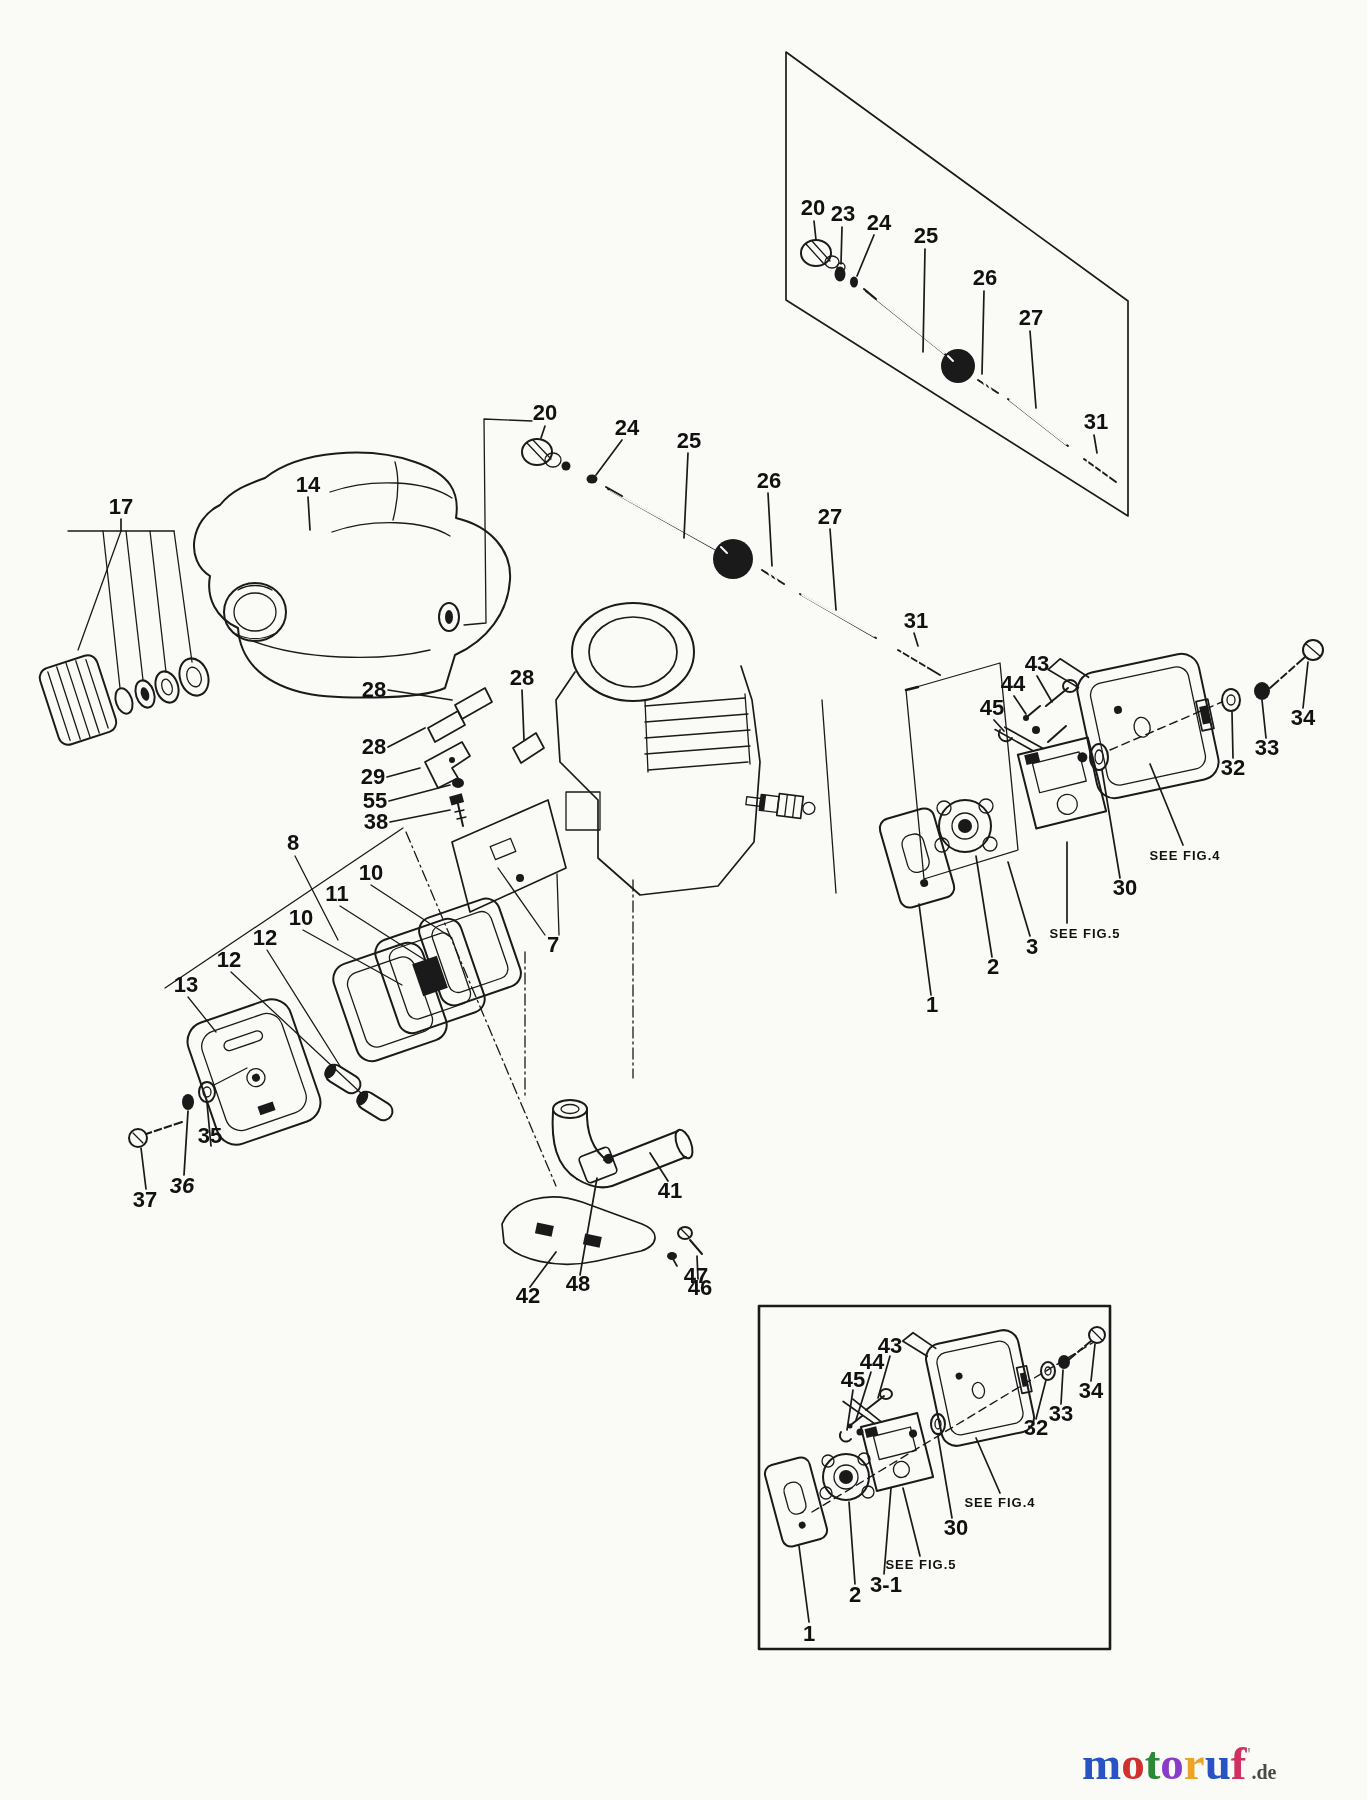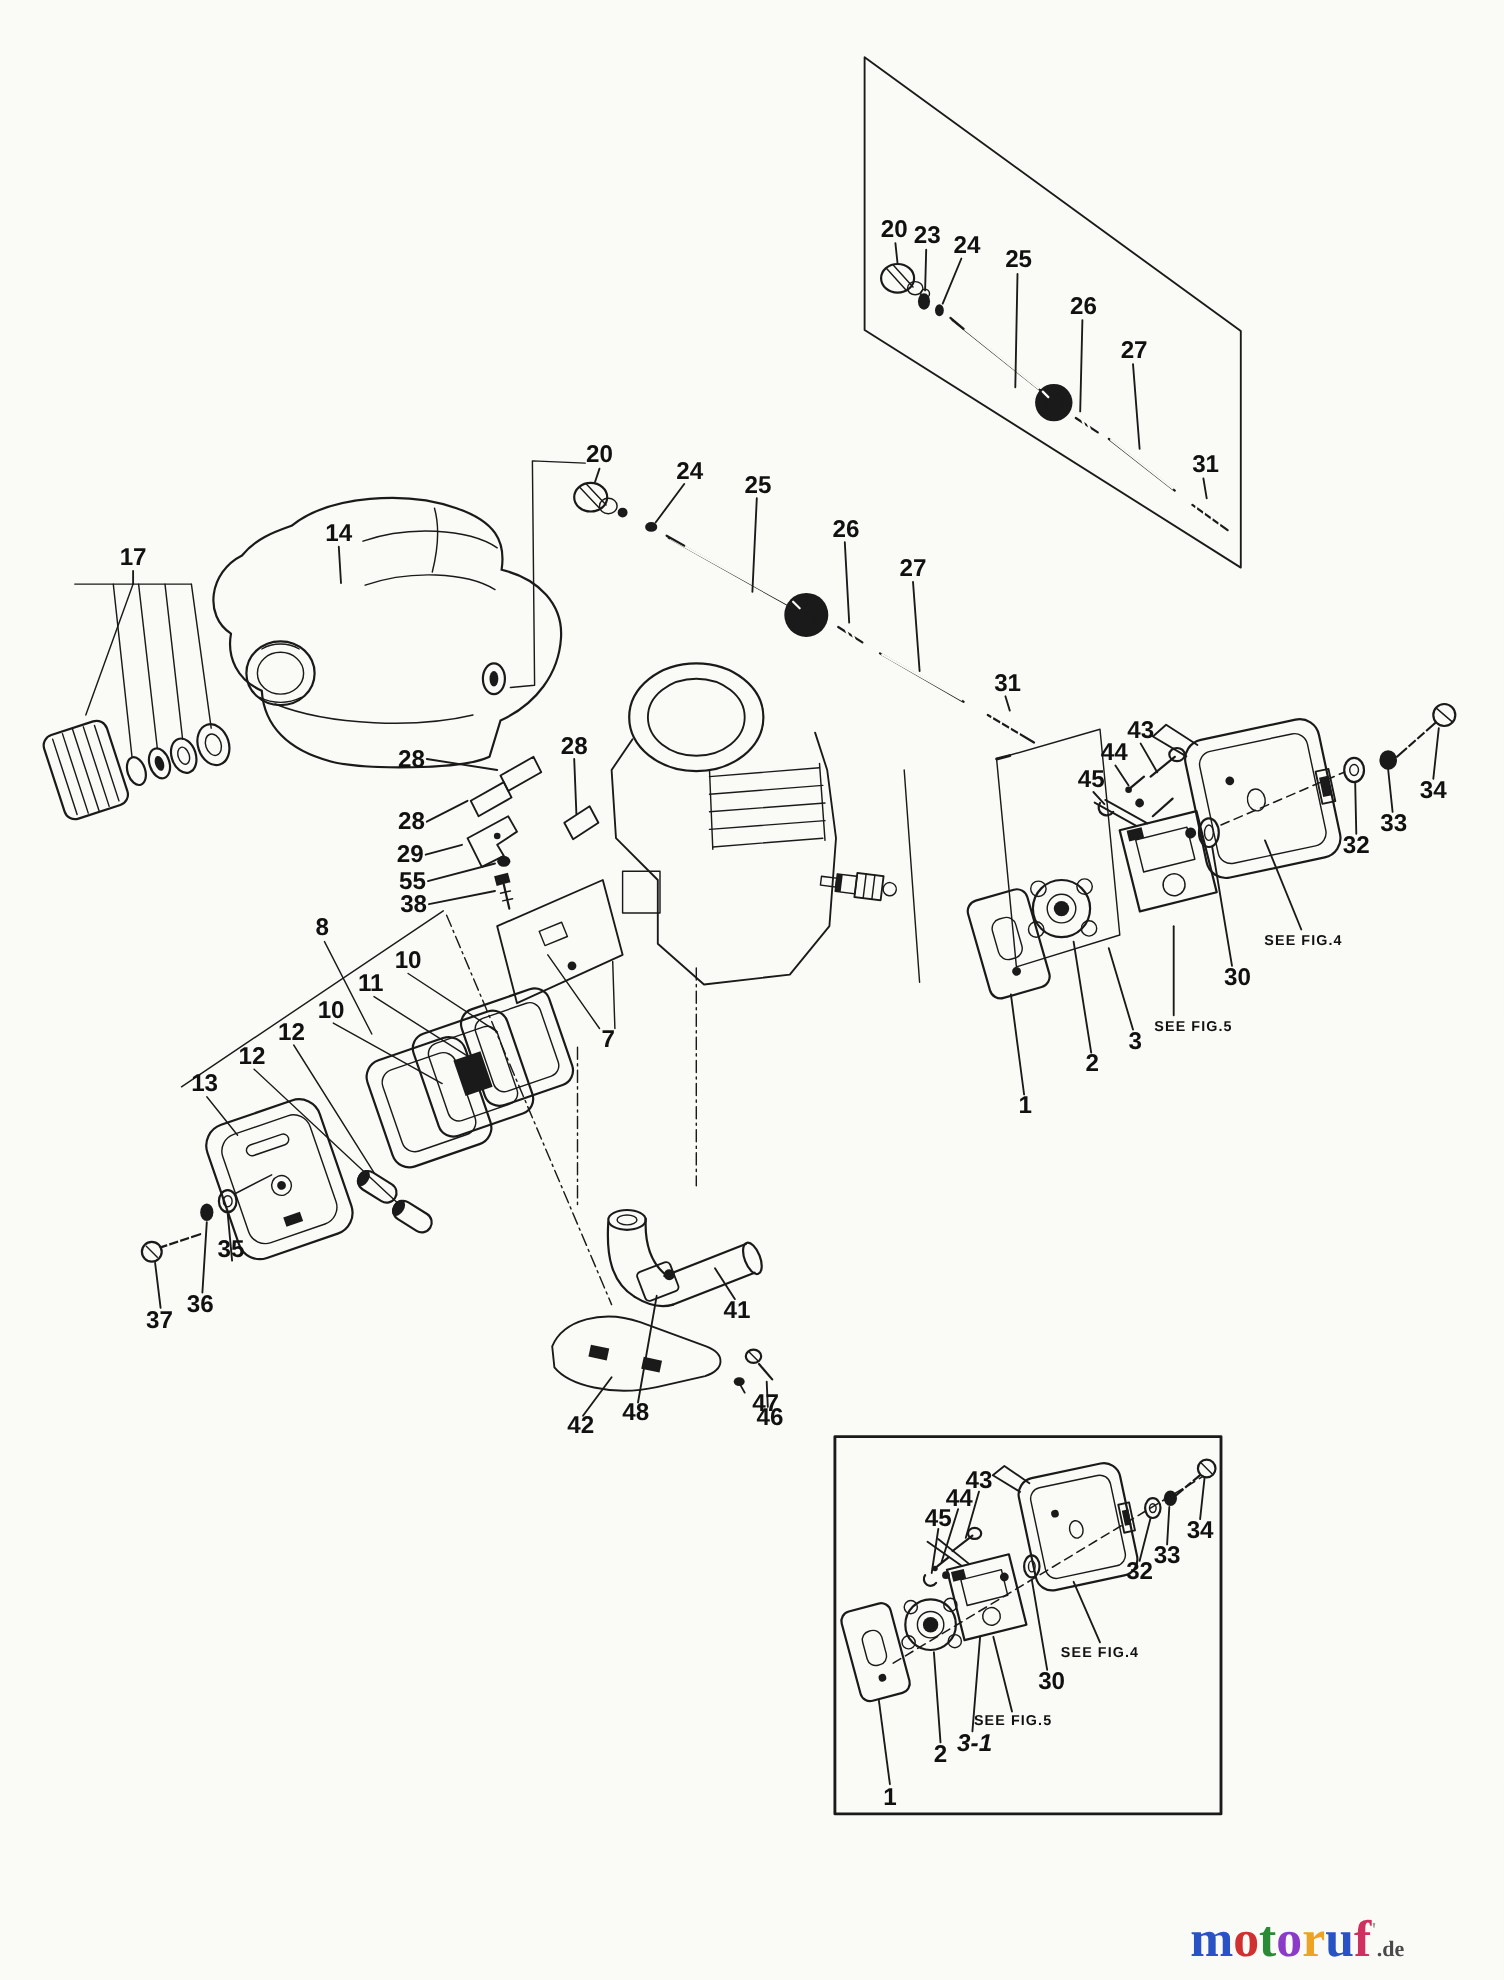--- a/index.html
+++ b/index.html
@@ -463,21 +463,21 @@
       <div class="plabel" style="left: 376px; top: 822px;">38</div>
       <div class="plabel" style="left: 293px; top: 843px;">8</div>
       <div class="plabel" style="left: 371px; top: 873px;">10</div>
       <div class="plabel" style="left: 337px; top: 894px;">11</div>
       <div class="plabel" style="left: 301px; top: 918px;">10</div>
       <div class="plabel" style="left: 265px; top: 938px;">12</div>
       <div class="plabel" style="left: 229px; top: 960px;">12</div>
       <div class="plabel" style="left: 186px; top: 985px;">13</div>
       <div class="plabel" style="left: 553px; top: 945px;">7</div>
       <div class="plabel" style="left: 210px; top: 1136px;">35</div>
-      <div class="plabel" style="left: 182px; top: 1186px;">36</div>
+      <div class="plabel" style="left: 182px; top: 1186px; font-style: italic;">36</div>
       <div class="plabel" style="left: 145px; top: 1200px;">37</div>
       <div class="plabel" style="left: 670px; top: 1191px;">41</div>
       <div class="plabel" style="left: 528px; top: 1296px;">42</div>
       <div class="plabel" style="left: 578px; top: 1284px; text-align: right;">48</div>
       <div class="plabel" style="left: 676px; top: 1276px; margin-left: 20px;">47</div>
       <div class="plabel" style="left: 700px; top: 1288px;">46</div>
       <div class="plabel" style="left: 992px; top: 708px;">45</div>
       <div class="plabel" style="left: 1013px; top: 684px;">44</div>
       <div class="plabel" style="left: 1037px; top: 664px;">43</div>
       <div class="plabel" style="left: 1303px; top: 718px;">34</div>
@@ -491,20 +491,20 @@
       <div class="plabel" style="left: 932px; top: 1005px;">1</div>
       <div class="plabel" style="left: 890px; top: 1346px;">43</div>
       <div class="plabel" style="left: 872px; top: 1362px;">44</div>
       <div class="plabel" style="left: 853px; top: 1380px;">45</div>
       <div class="plabel" style="left: 1091px; top: 1391px;">34</div>
       <div class="plabel" style="left: 1061px; top: 1414px;">33</div>
       <div class="plabel" style="left: 1036px; top: 1428px;">32</div>
       <div class="plabel sm" style="left: 1000px; top: 1502px;">SEE FIG.4</div>
       <div class="plabel" style="left: 956px; top: 1528px;">30</div>
       <div class="plabel sm" style="left: 921px; top: 1564px;">SEE FIG.5</div>
-      <div class="plabel" style="left: 886px; top: 1585px; font-style: italic;">3-1</div>
+      <div class="plabel" style="left: 886px; top: 1585px;">3-1</div>
       <div class="plabel" style="left: 855px; top: 1595px;">2</div>
       <div class="plabel" style="left: 809px; top: 1634px;">1</div>
     </div>
 
 <div id="logo"><span style="color: rgb(41, 83, 196);">m</span><span style="color: rgb(208, 48, 48);">o</span><span style="color: rgb(42, 138, 53);">t</span><span style="color: rgb(138, 59, 200);">o</span><span style="color: rgb(237, 163, 36);">r</span><span style="color: rgb(41, 83, 196);">u</span><span style="color: rgb(208, 48, 96);">f</span><span class="mark" style="color: rgb(154, 154, 154);">'</span><span class="suffix" style="color: rgb(74, 74, 74);">.de</span></div>
 
 </div>
 
 </body></html>

